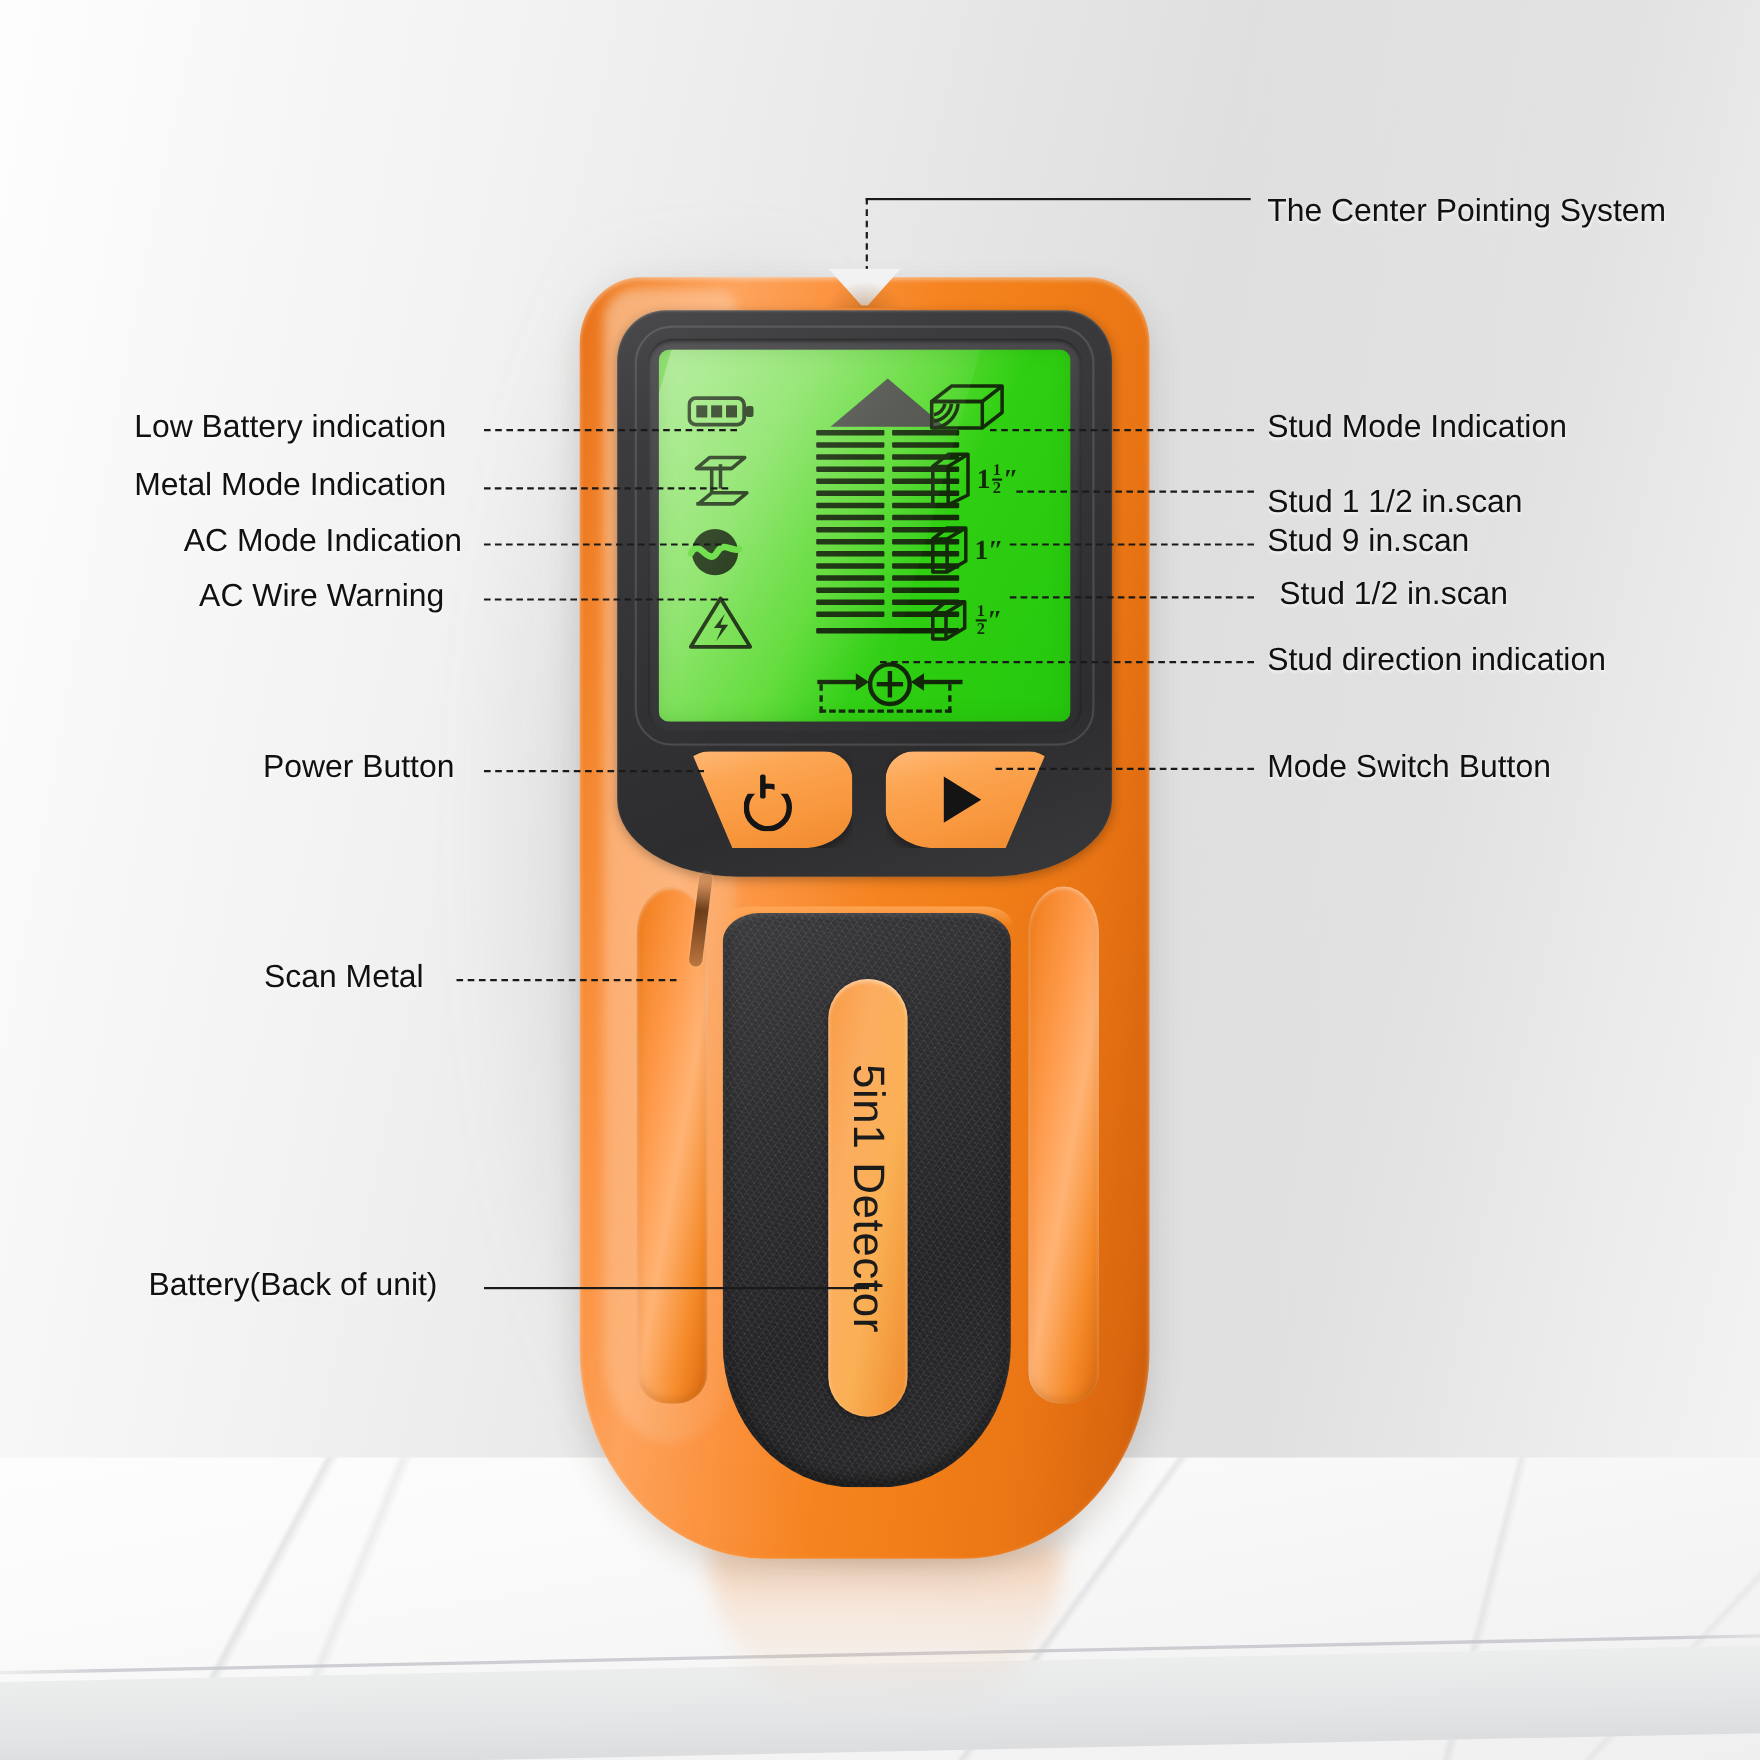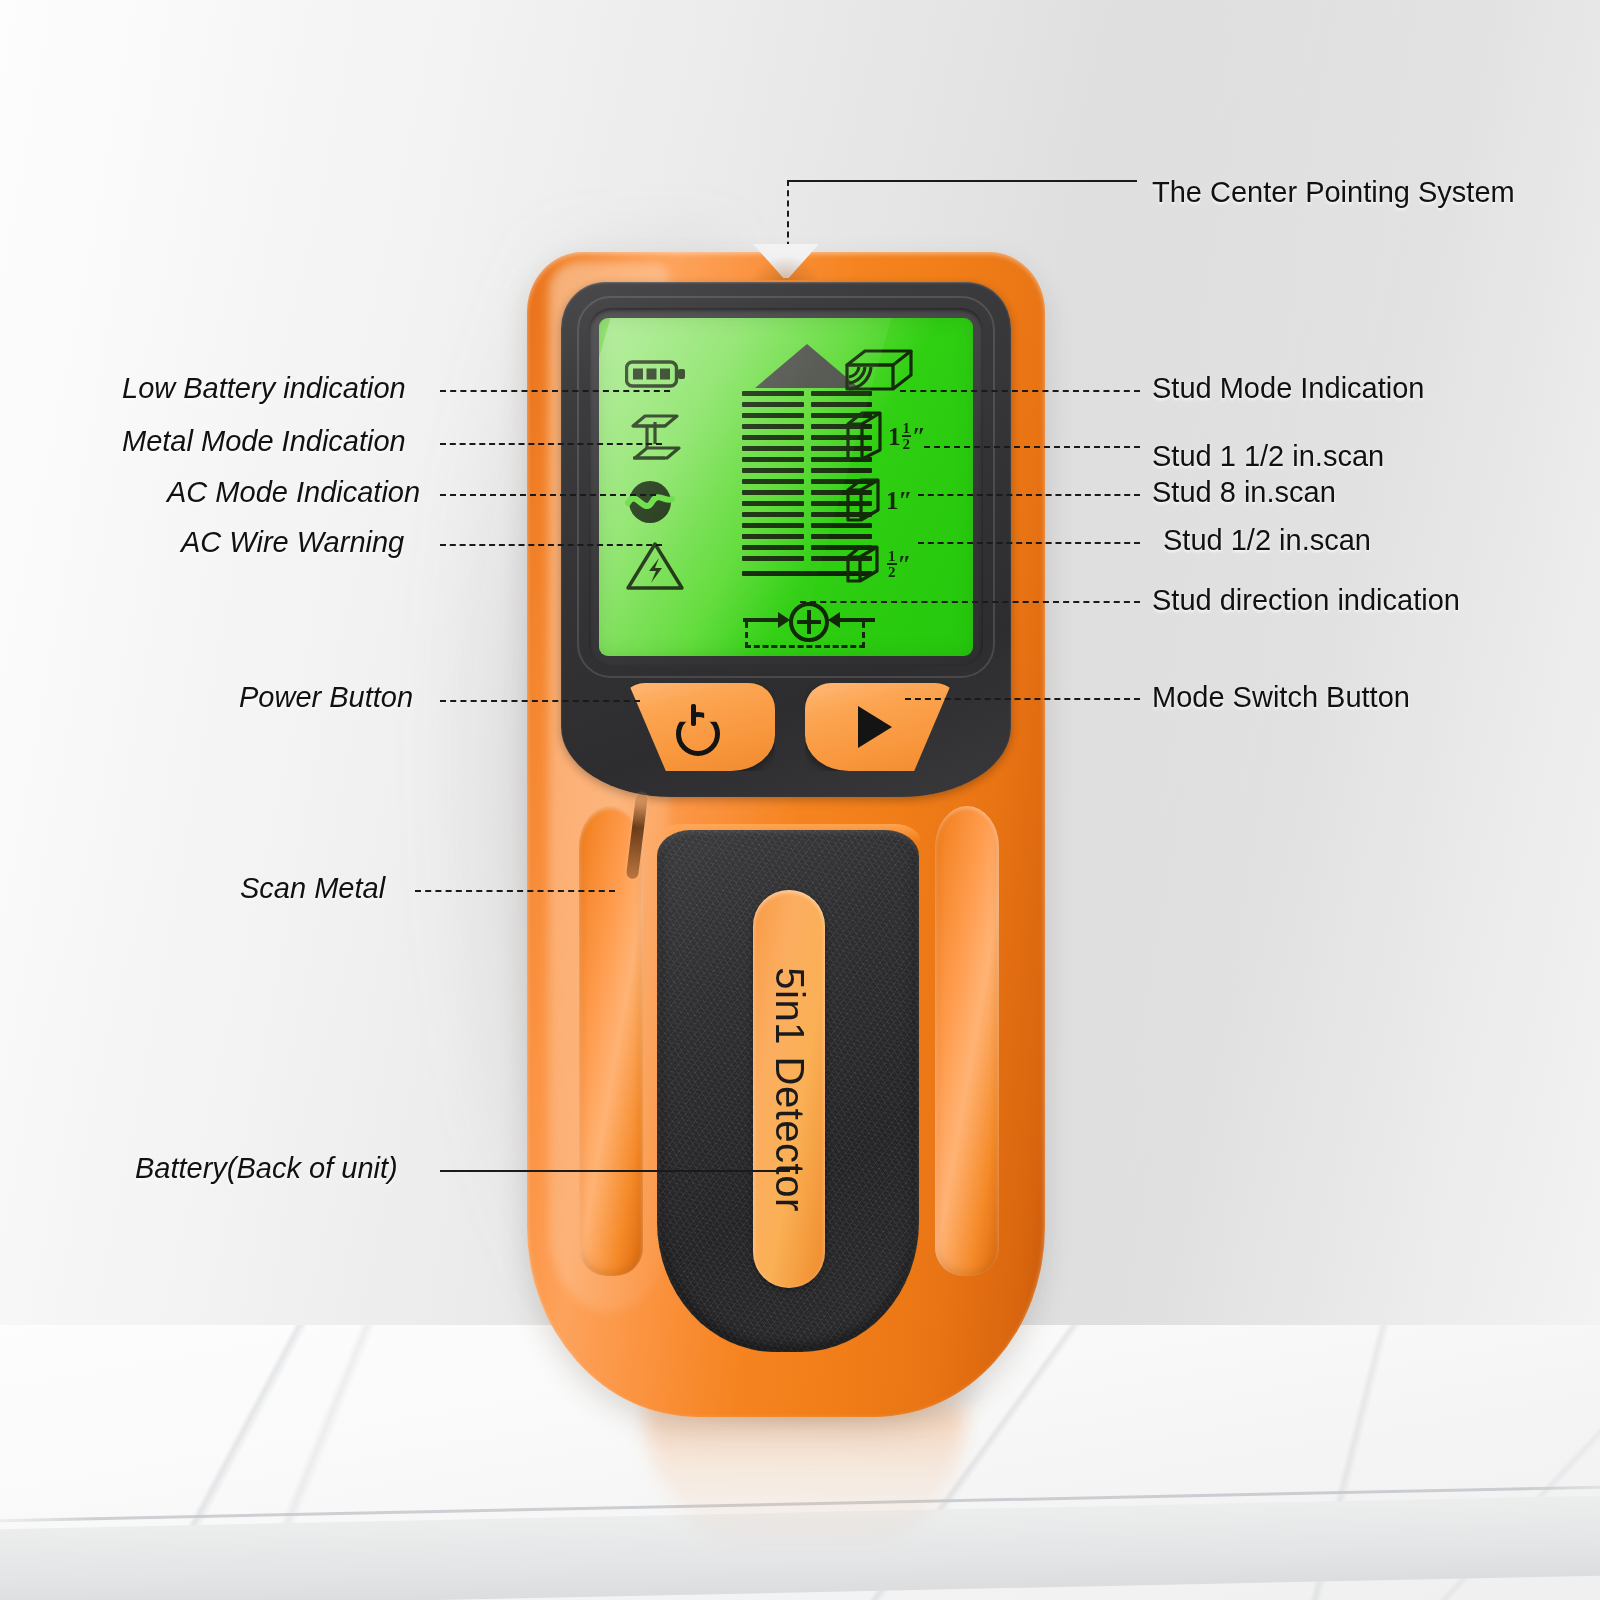--- a/index.html
+++ b/index.html
@@ -273,21 +273,21 @@
     letter-spacing:0.5px;
   }
 
   
   .label {
     position:absolute;
     font-size:29px; color:#111; white-space:nowrap;
     text-shadow: 0 2px 3px rgba(255,255,255,0.85);
   }
   .label.right { text-align:left; }
-  .label.left  { text-align:right;font-style:italic; }
+  .label.left  { text-align:right; }
   .leader {
     position:absolute; height:0;
     border-top:2.5px dashed #1a1a1a;
   }
   .leader.solid { border-top:2.5px solid #1a1a1a; }
   .leader-v {
     position:absolute; width:0;
     border-left:2.5px dashed #1a1a1a;
   }
 </style>
@@ -522,21 +522,21 @@
   <div class="leader solid" style="left:787px; top:180px; width:350px;"></div>
   <div class="label right" style="left:1152px; top:176px;">The Center Pointing System</div>
 
   <div class="leader" style="left:900px; top:390px; width:240px;"></div>
   <div class="label right" style="left:1152px; top:372px;text-align:center;">Stud Mode Indication</div>
 
   <div class="leader" style="left:924px; top:446px; width:216px;"></div>
   <div class="label right" style="left:1152px; top:440px;">Stud 1 1/2 in.scan</div>
 
   <div class="leader" style="left:918px; top:494px; width:222px;"></div>
-  <div class="label right" style="left:1152px; top:476px;">Stud 8 in.scan</div>
+  <div class="label right" style="left:1152px; top:476px;">Stud 9 in.scan</div>
 
   <div class="leader" style="left:918px; top:542px; width:222px;"></div>
   <div class="label right" style="left:1163px; top:524px;">Stud 1/2 in.scan</div>
 
   <div class="leader" style="left:800px; top:601px; width:340px;"></div>
   <div class="label right" style="left:1152px; top:584px;text-align:center;">Stud direction indication</div>
 
   <div class="leader" style="left:905px; top:698px; width:235px;"></div>
   <div class="label right" style="left:1152px; top:681px;">Mode Switch Button</div>
 

